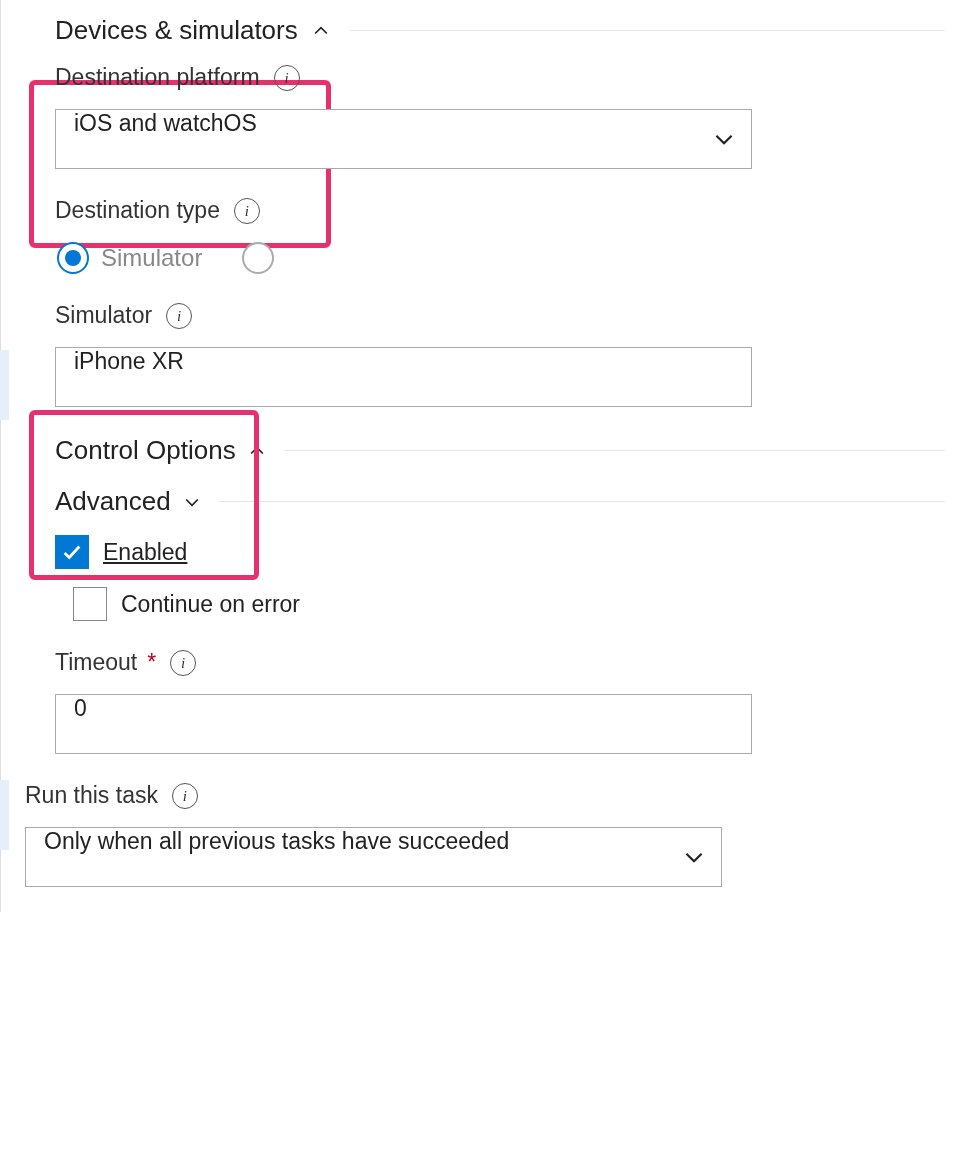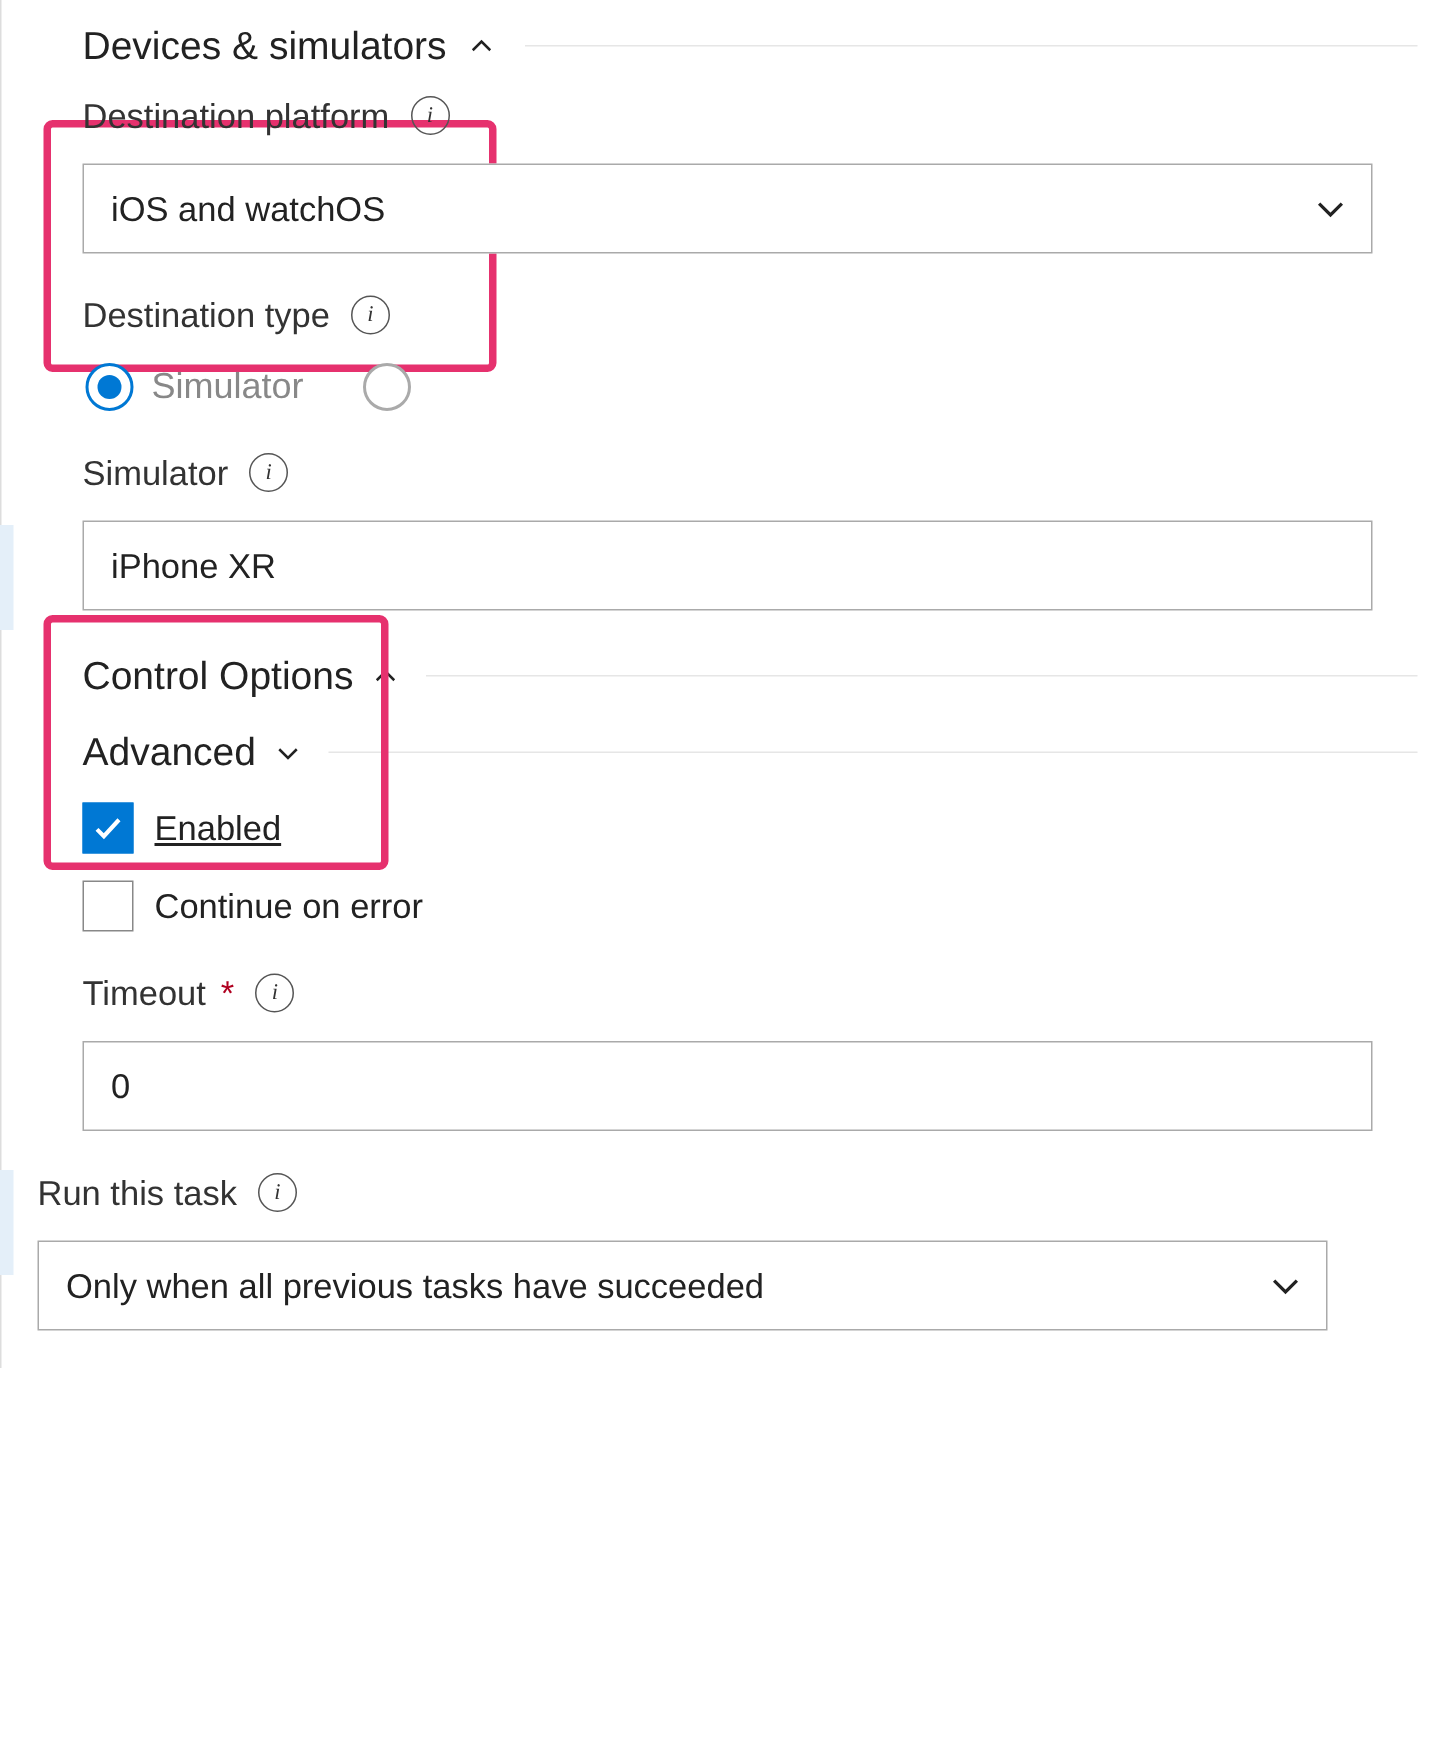--- a/index.html
+++ b/index.html
@@ -35,37 +35,37 @@
   .chev {
     width:22px; height:22px; display:inline-flex; align-items:center; justify-content:center;
   }
   .chev svg { width:20px; height:20px; stroke:#222; stroke-width:2; fill:none; }
 
   .field {
     margin: 0 0 28px 46px;
     position: relative;
   }
   .label-row {
-    display:flex; align-items:flex-start; gap:14px;
+    display:flex; align-items:flex-end; gap:14px;
     font-size:23px; color:#333;
     margin-bottom: 18px;
   }
   .label-row .req { color:#b00020; margin-left:-4px; }
   .info {
     width:26px; height:26px; border:1.5px solid #555; border-radius:50%;
     display:inline-flex; align-items:center; justify-content:center;
     font-size:15px; font-family: Georgia, serif; font-style:italic;
     color:#333;
     flex:0 0 auto;
   }
 
   .select, .textbox {
-    width: 860px; height:60px;
+    width: 697px; height:60px;
     border:1px solid #aaa;
-    display:flex; align-items:center;
+    display:flex; 
     padding: 0 50px 0 18px;
     font-size:23px; color:#222;
     position:relative;
     background:#fff;
   }
   .select .sel-chev {
     position:absolute; right:14px; top:50%; transform:translateY(-50%);
     width:26px; height:26px;
   }
   .select .sel-chev svg { width:26px; height:26px; stroke:#222; stroke-width:2; fill:none; }
@@ -184,21 +184,21 @@
 
   <div class="cbx-row" style="margin-left:46px;text-decoration:underline;">
     <span class="cbx checked">
       <svg viewBox="0 0 24 24">
           <polyline points="4 13 9 18 20 6"></polyline>
         </svg>
     </span>
     <span>Enabled</span>
   </div>
 
-  <div class="cbx-row" style="margin-left:46px; margin-bottom:28px;text-align:center;">
+  <div class="cbx-row" style="margin-left:64px; margin-bottom:28px;text-align:center;">
     <span class="cbx"></span>
     <span>Continue on error</span>
   </div>
 
   <div class="field">
     <div class="label-row">
       <span>Timeout</span>
       <span class="req">*</span>
       <span class="info">i</span>
     </div>

